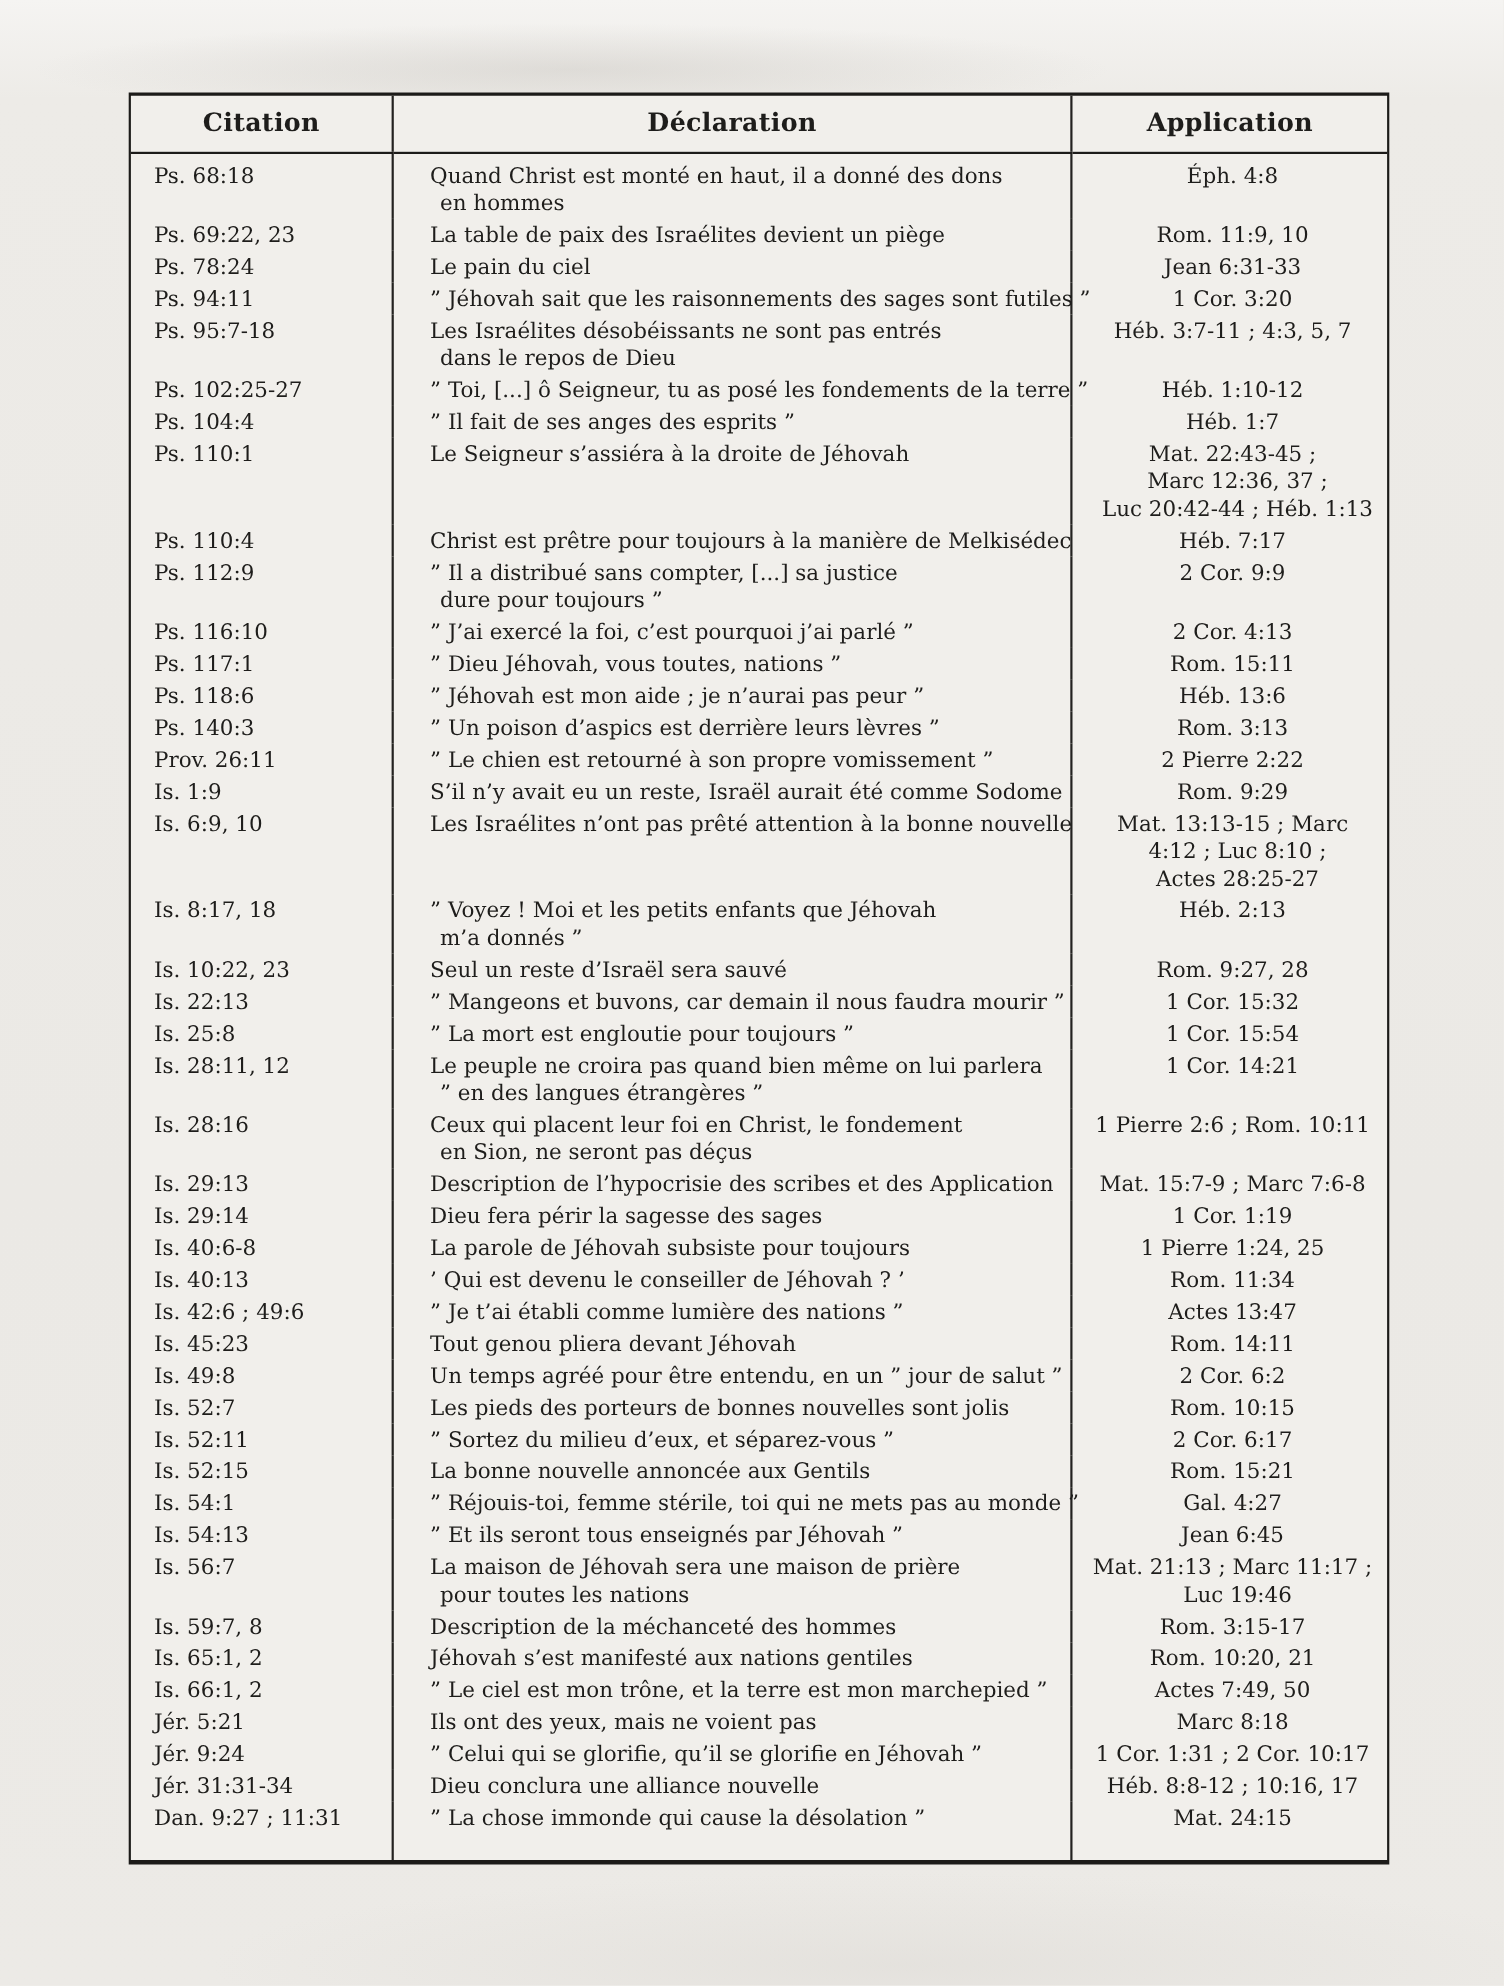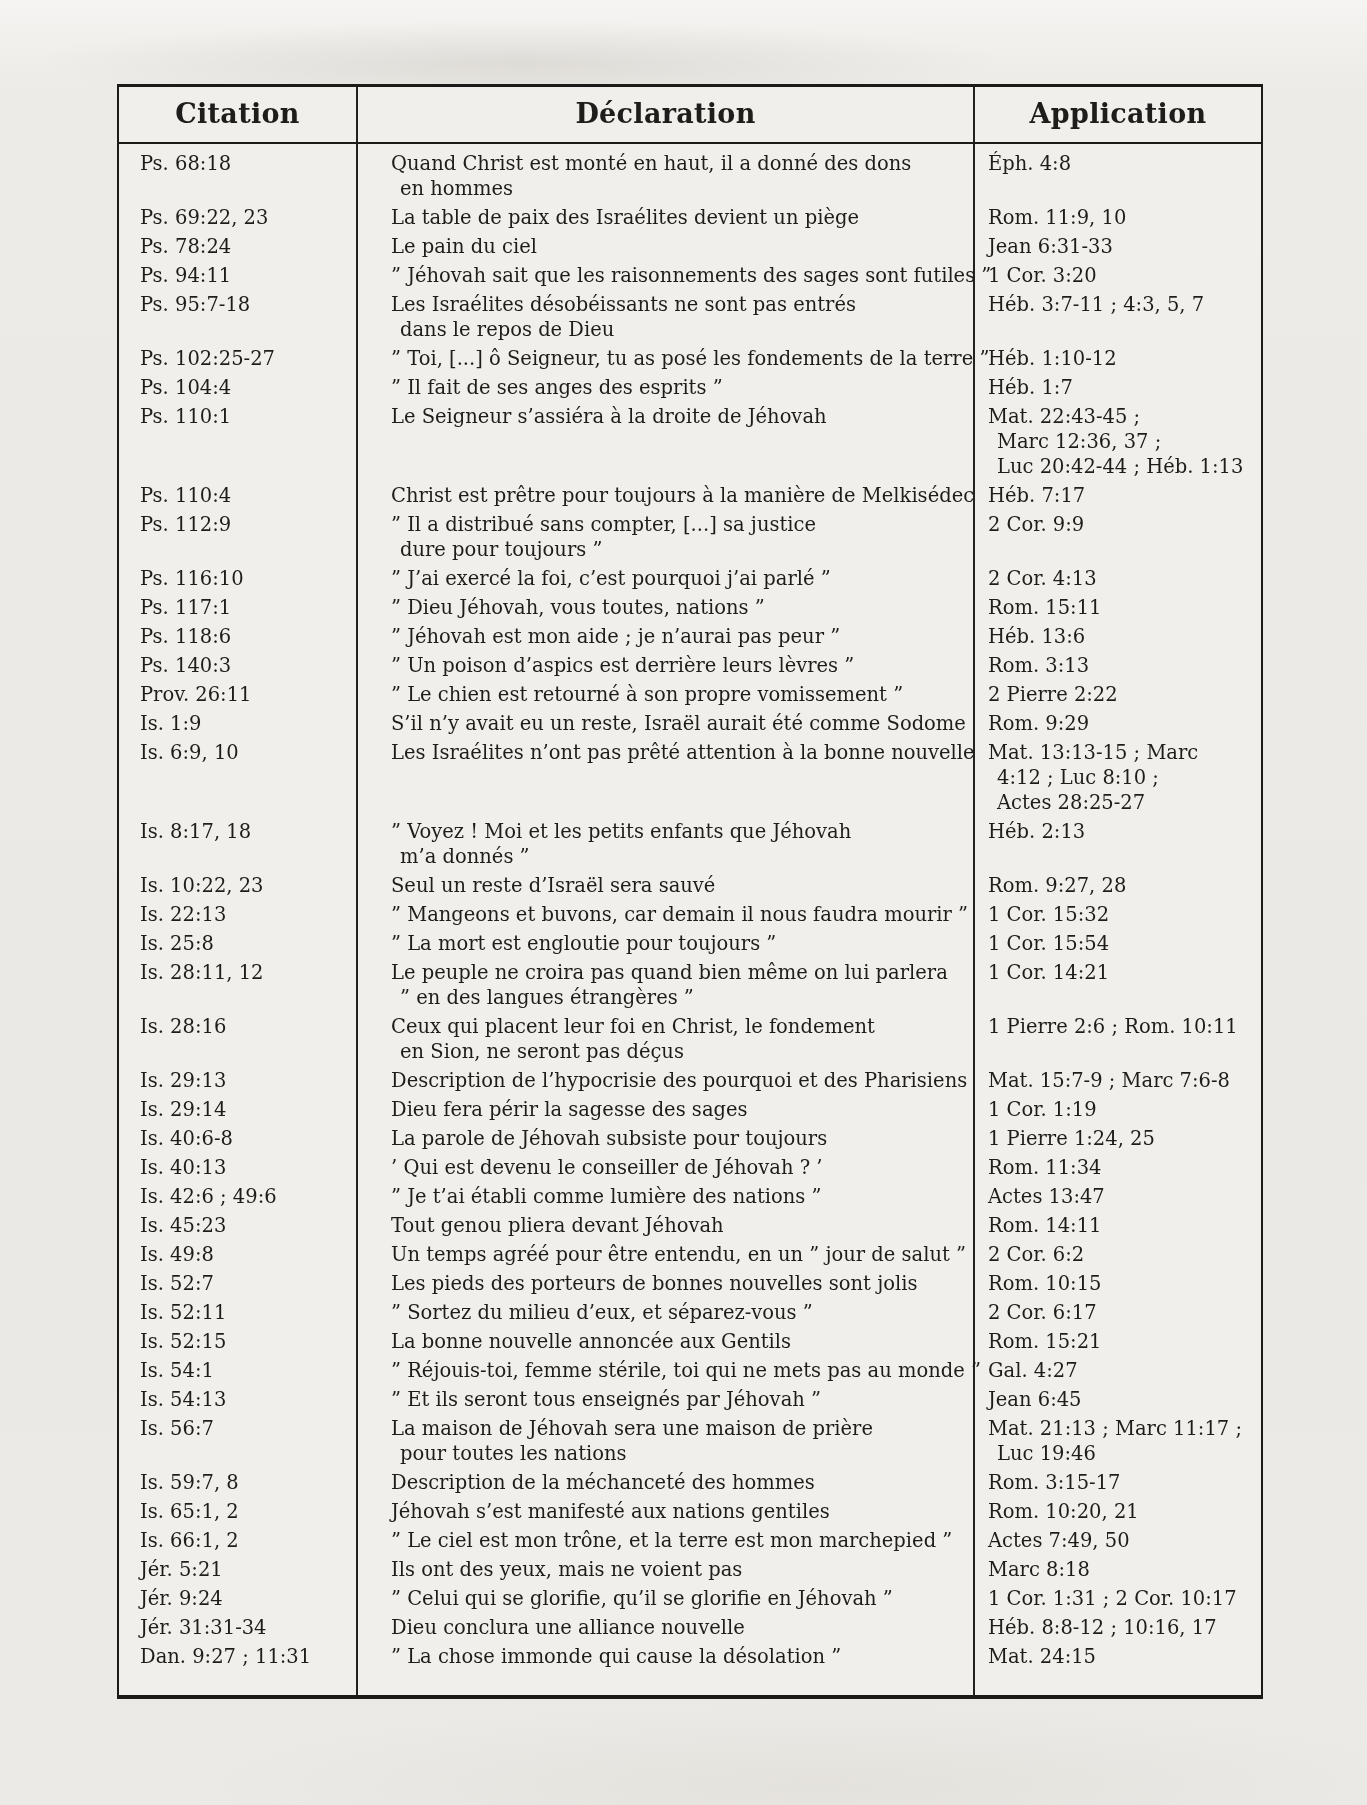--- a/index.html
+++ b/index.html
@@ -33,41 +33,41 @@
   table.ref-table {
     width: 100%;
     border-collapse: collapse;
     table-layout: fixed;
   }
   col.c-cit { width: 238px; }
   col.c-dec { width: 617px; }
   col.c-app { width: auto; }
 
   thead th {
-    font-size: 27px;
+    font-size: 23px;
     font-weight: bold;
     text-align: center;
     letter-spacing: 0.3px;
     padding: 11px 0 13px;
     border-bottom: 2px solid #1c1b19;
   }
   .b-left { border-left: 2px solid #232220; }
 
   tbody td {
     vertical-align: top;
     font-size: 19.5px;
     line-height: 25px;
     padding: 2px 8px 2px 0;
   }
   tbody tr:first-child td { padding-top: 7px; }
   tbody tr:last-child td  { padding-bottom: 26px; }
 
   td.cell-citation    { padding-left: 21px; }
   td.cell-declaration { padding-left: 33px; }
-  td.cell-application { padding-left: 13px; }
+  td.cell-application { padding-left: 13px; text-align: center; }
 
   .ln { white-space: nowrap; }
   .ln.cont { padding-left: 9px; }
 </style>
 </head>
 <body>
 
 <div class="page">
   <div class="table-frame">
     <table class="ref-table">
@@ -345,21 +345,21 @@
             </td>
             <td class="cell-application b-left">
               <div class="ln">1 Pierre 2:6 ; Rom. 10:11</div>
             </td>
           </tr>
           <tr>
             <td class="cell-citation">
               <div class="ln">Is. 29:13</div>
             </td>
             <td class="cell-declaration b-left">
-              <div class="ln">Description de l’hypocrisie des pourquoi et des Pharisiens</div>
+              <div class="ln">Description de l’hypocrisie des scribes et des Application</div>
             </td>
             <td class="cell-application b-left">
               <div class="ln">Mat. 15:7-9 ; Marc 7:6-8</div>
             </td>
           </tr>
           <tr>
             <td class="cell-citation">
               <div class="ln">Is. 29:14</div>
             </td>
             <td class="cell-declaration b-left">

